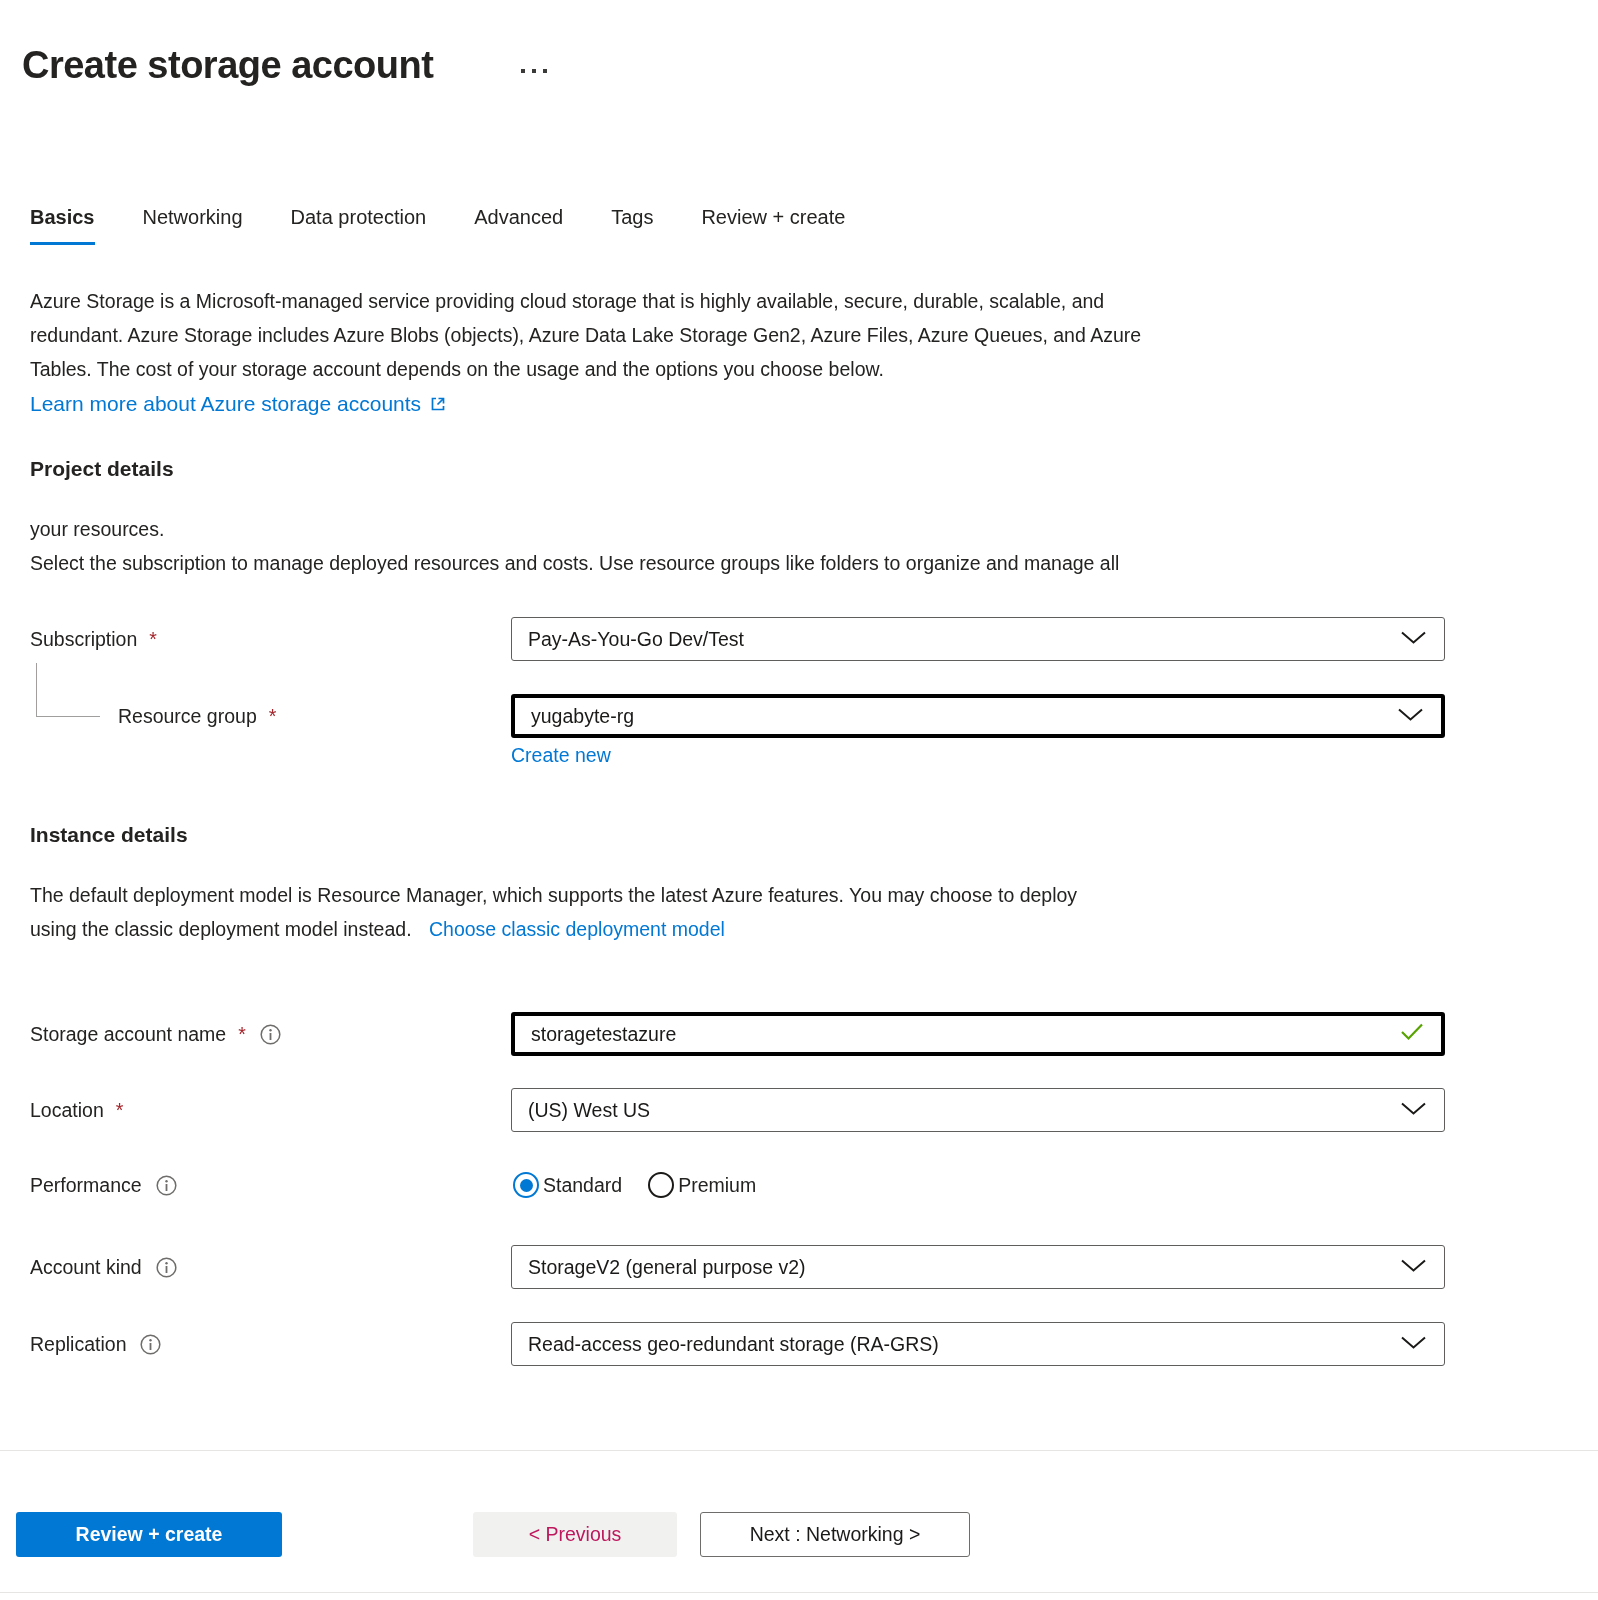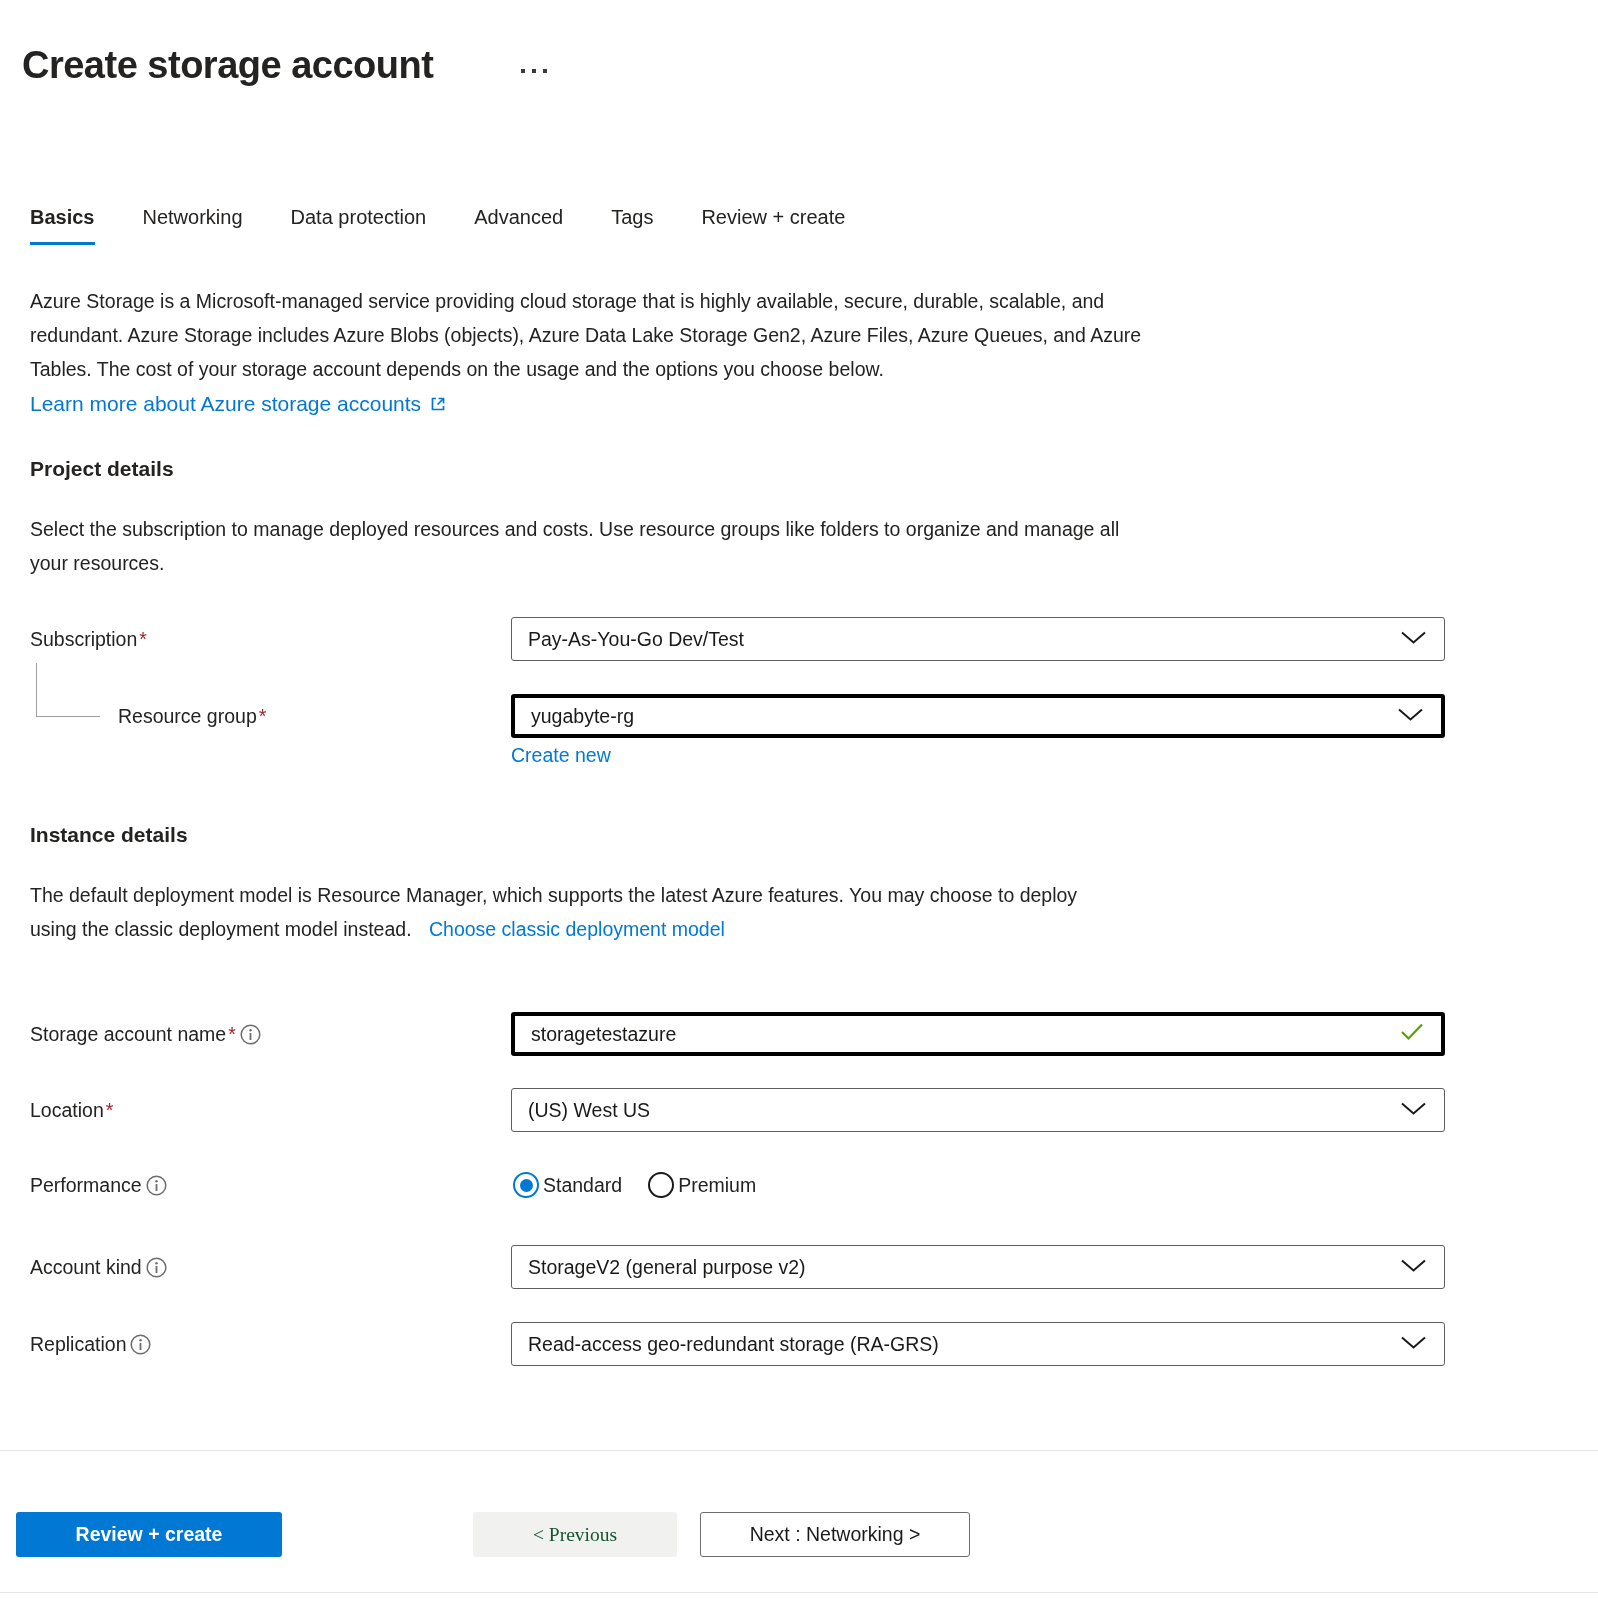--- a/index.html
+++ b/index.html
@@ -20,21 +20,21 @@
   
   .intro { position:absolute; left:30px; top:284px; }
   .body-line { font-size:19.5px; line-height:34px; color:#242322; }
   .link { color:#0078d4; cursor:pointer; text-decoration:none; }
   .learn-more { display:inline-flex; align-items:center; gap:8px; font-size:21px; line-height:34px; margin-top:1px; }
   .ext-icon svg { display:block; }
   .section-heading { position:absolute; left:30px; font-size:21px; font-weight:700; color:#242322; }
   .section-desc { position:absolute; left:30px; }
   
   .form-row { position:absolute; left:0; width:1598px; height:44px; }
-  .row-label { position:absolute; left:30px; top:0; height:44px; display:flex; align-items:center; font-size:19.5px; color:#242322; }
+  .row-label { position:absolute; left:30px; top:0; height:44px; display:flex; align-items:center; gap:10px; font-size:19.5px; color:#242322; }
   .row-label.indent { left:118px; }
   .required { color:#a4262c; margin-left:2px; }
   .info-icon { width:21px; height:21px; margin-left:4px; cursor:default; flex:0 0 auto; }
   .info-icon svg { display:block; }
   .field { position:absolute; left:511px; top:0; width:934px; height:44px;
            border:1px solid #605e5c; border-radius:3px; background:#fff;
            display:flex; align-items:center; padding:0 52px 0 16px;
            font-size:19.5px; color:#1b1a19; cursor:pointer; }
   .field.modified { border:4px solid #000000; }
   .chevron-icon { position:absolute; right:17px; top:50%; transform:translateY(-50%); }
@@ -50,21 +50,21 @@
   .radio-circle { width:26px; height:26px; border-radius:50%; border:2px solid #1b1a19; display:flex; align-items:center; justify-content:center; background:#fff; }
   .radio-option.selected .radio-circle { border-color:#0078d4; }
   .radio-dot { width:13px; height:13px; border-radius:50%; background:#0078d4; }
   .radio-label { font-size:19.5px; color:#242322; }
   
   .footer-divider { position:absolute; left:0; top:1450px; width:1598px; height:1px; background:#e6e5e4; }
   .bottom-line { position:absolute; left:0; top:1592px; width:1598px; height:1px; background:#e6e5e4; }
   .btn { position:absolute; top:1512px; height:45px; display:flex; align-items:center; justify-content:center;
          font-family:"Liberation Sans", sans-serif; font-size:19.5px; border-radius:3px; cursor:pointer; border:none; }
   .btn-primary { left:16px; width:266px; background:#0078d4; color:#ffffff; font-weight:700; }
-  .btn-disabled { left:473px; width:204px; background:#f1f1f0; color:#14532d;font-family:Liberation Serif, serif; }
+  .btn-disabled { left:473px; width:204px; background:#f1f1f0; color:#be185d; }
   .btn-secondary { left:700px; width:270px; background:#ffffff; color:#1b1a19; border:1px solid #6e6d6b; }
 </style>
 </head>
 <body>
 
 <div class="page">
 
   <div class="header">
     <div class="page-title">Create storage account</div>
     <div class="more-dots">
@@ -94,22 +94,22 @@
           <path d="M7 3.5 H3.5 V14.5 H14.5 V11"></path>
           <path d="M9.5 3.5 H14.5 V8.5"></path>
           <path d="M14.2 3.8 L8.5 9.5"></path>
         </svg>
       </span>
     </span>
   </div>
 
   <div class="section-heading" style="top:457px;">Project details</div>
   <div class="section-desc" style="top:512px;">
+    <div class="body-line">your resources.</div>
     <div class="body-line">Select the subscription to manage deployed resources and costs. Use resource groups like folders to organize and manage all</div>
-    <div class="body-line">your resources.</div>
   </div>
 
   <div class="form-row" style="top:617px;">
     <div class="row-label">
       <span>Subscription</span>
         <span class="required">*</span>
     </div>
     <div class="field">
       <span>Pay-As-You-Go Dev/Test</span>
       <span class="chevron-icon">

